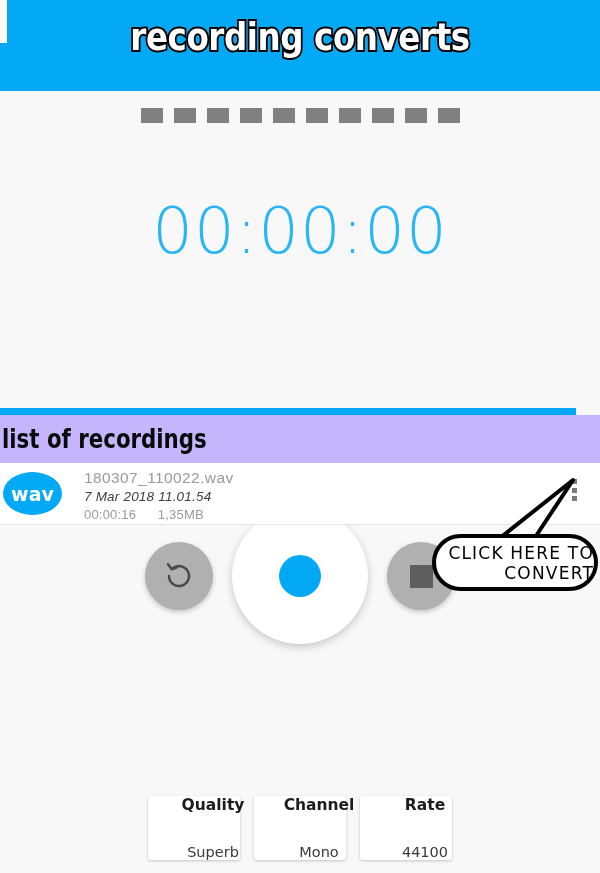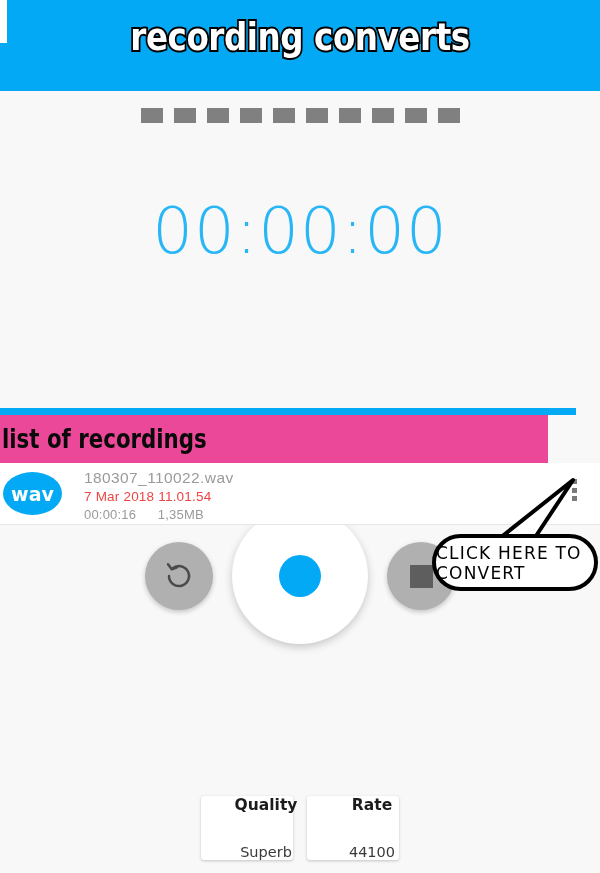--- a/index.html
+++ b/index.html
@@ -127,23 +127,23 @@
     left: 0; top: 408px;
     width: 576px;
     height: 7px;
     background: #03a9f4;
   }
 
   
   .list-header {
     position: absolute;
     left: 0; top: 415px;
-    width: 548px;
+    width: 600px;
     height: 48px;
-    background: #ec4899;
+    background: #c4b5fd;
   }
   .list-header-text {
     position: absolute;
     left: 2px; top: 8px;
     font-family: "DejaVu Sans", sans-serif;
     font-weight: bold;
     font-size: 26px;
     line-height: 32px;
     color: #0a0a0a;
     transform: scaleX(0.82);
@@ -180,22 +180,23 @@
   }
   .rec-filename {
     font-size: 15.5px;
     line-height: 20px;
     color: #9a9a9a;
     letter-spacing: 0.4px;
   }
   .rec-date {
     font-size: 13.5px;
     line-height: 18px;
-    color: #ef4444;
+    color: #404040;
     letter-spacing: 0.2px;
+    font-style: italic;
   }
   .rec-stats {
     font-size: 13px;
     line-height: 18px;
     color: #9a9a9a;
     letter-spacing: 0.2px;
   }
   .rec-stats .gap { display: inline-block; width: 14px; }
 
   .overflow-menu {
@@ -218,21 +219,21 @@
   .callout {
     position: absolute;
     left: 432px; top: 534px;
     width: 166px;
     height: 57px;
     border: 4px solid #000000;
     border-radius: 29px;
     background: #ffffff;
     display: flex;
     flex-direction: column;
-    align-items: flex-start;
+    align-items: flex-end;
     justify-content: center;
     z-index: 5;
   }
   .callout-line {
     font-family: "DejaVu Sans", sans-serif;
     font-size: 17px;
     line-height: 20px;
     letter-spacing: 1.2px;
     color: #000000;
     transform: scaleY(1.05);
@@ -354,16 +355,20 @@
   <div class="callout-line">CLICK HERE TO</div>
   <div class="callout-line">CONVERT</div>
 </div>
 
 <div class="settings" id="settings-bar">
     <div class="setting-card">
       <div class="setting-label">Quality</div>
       <div class="setting-value">Superb</div>
     </div>
     <div class="setting-card">
+      <div class="setting-label">Channel</div>
+      <div class="setting-value">Mono</div>
+    </div>
+    <div class="setting-card">
       <div class="setting-label">Rate</div>
       <div class="setting-value">44100</div>
     </div>
   </div>
 
 </body></html>

